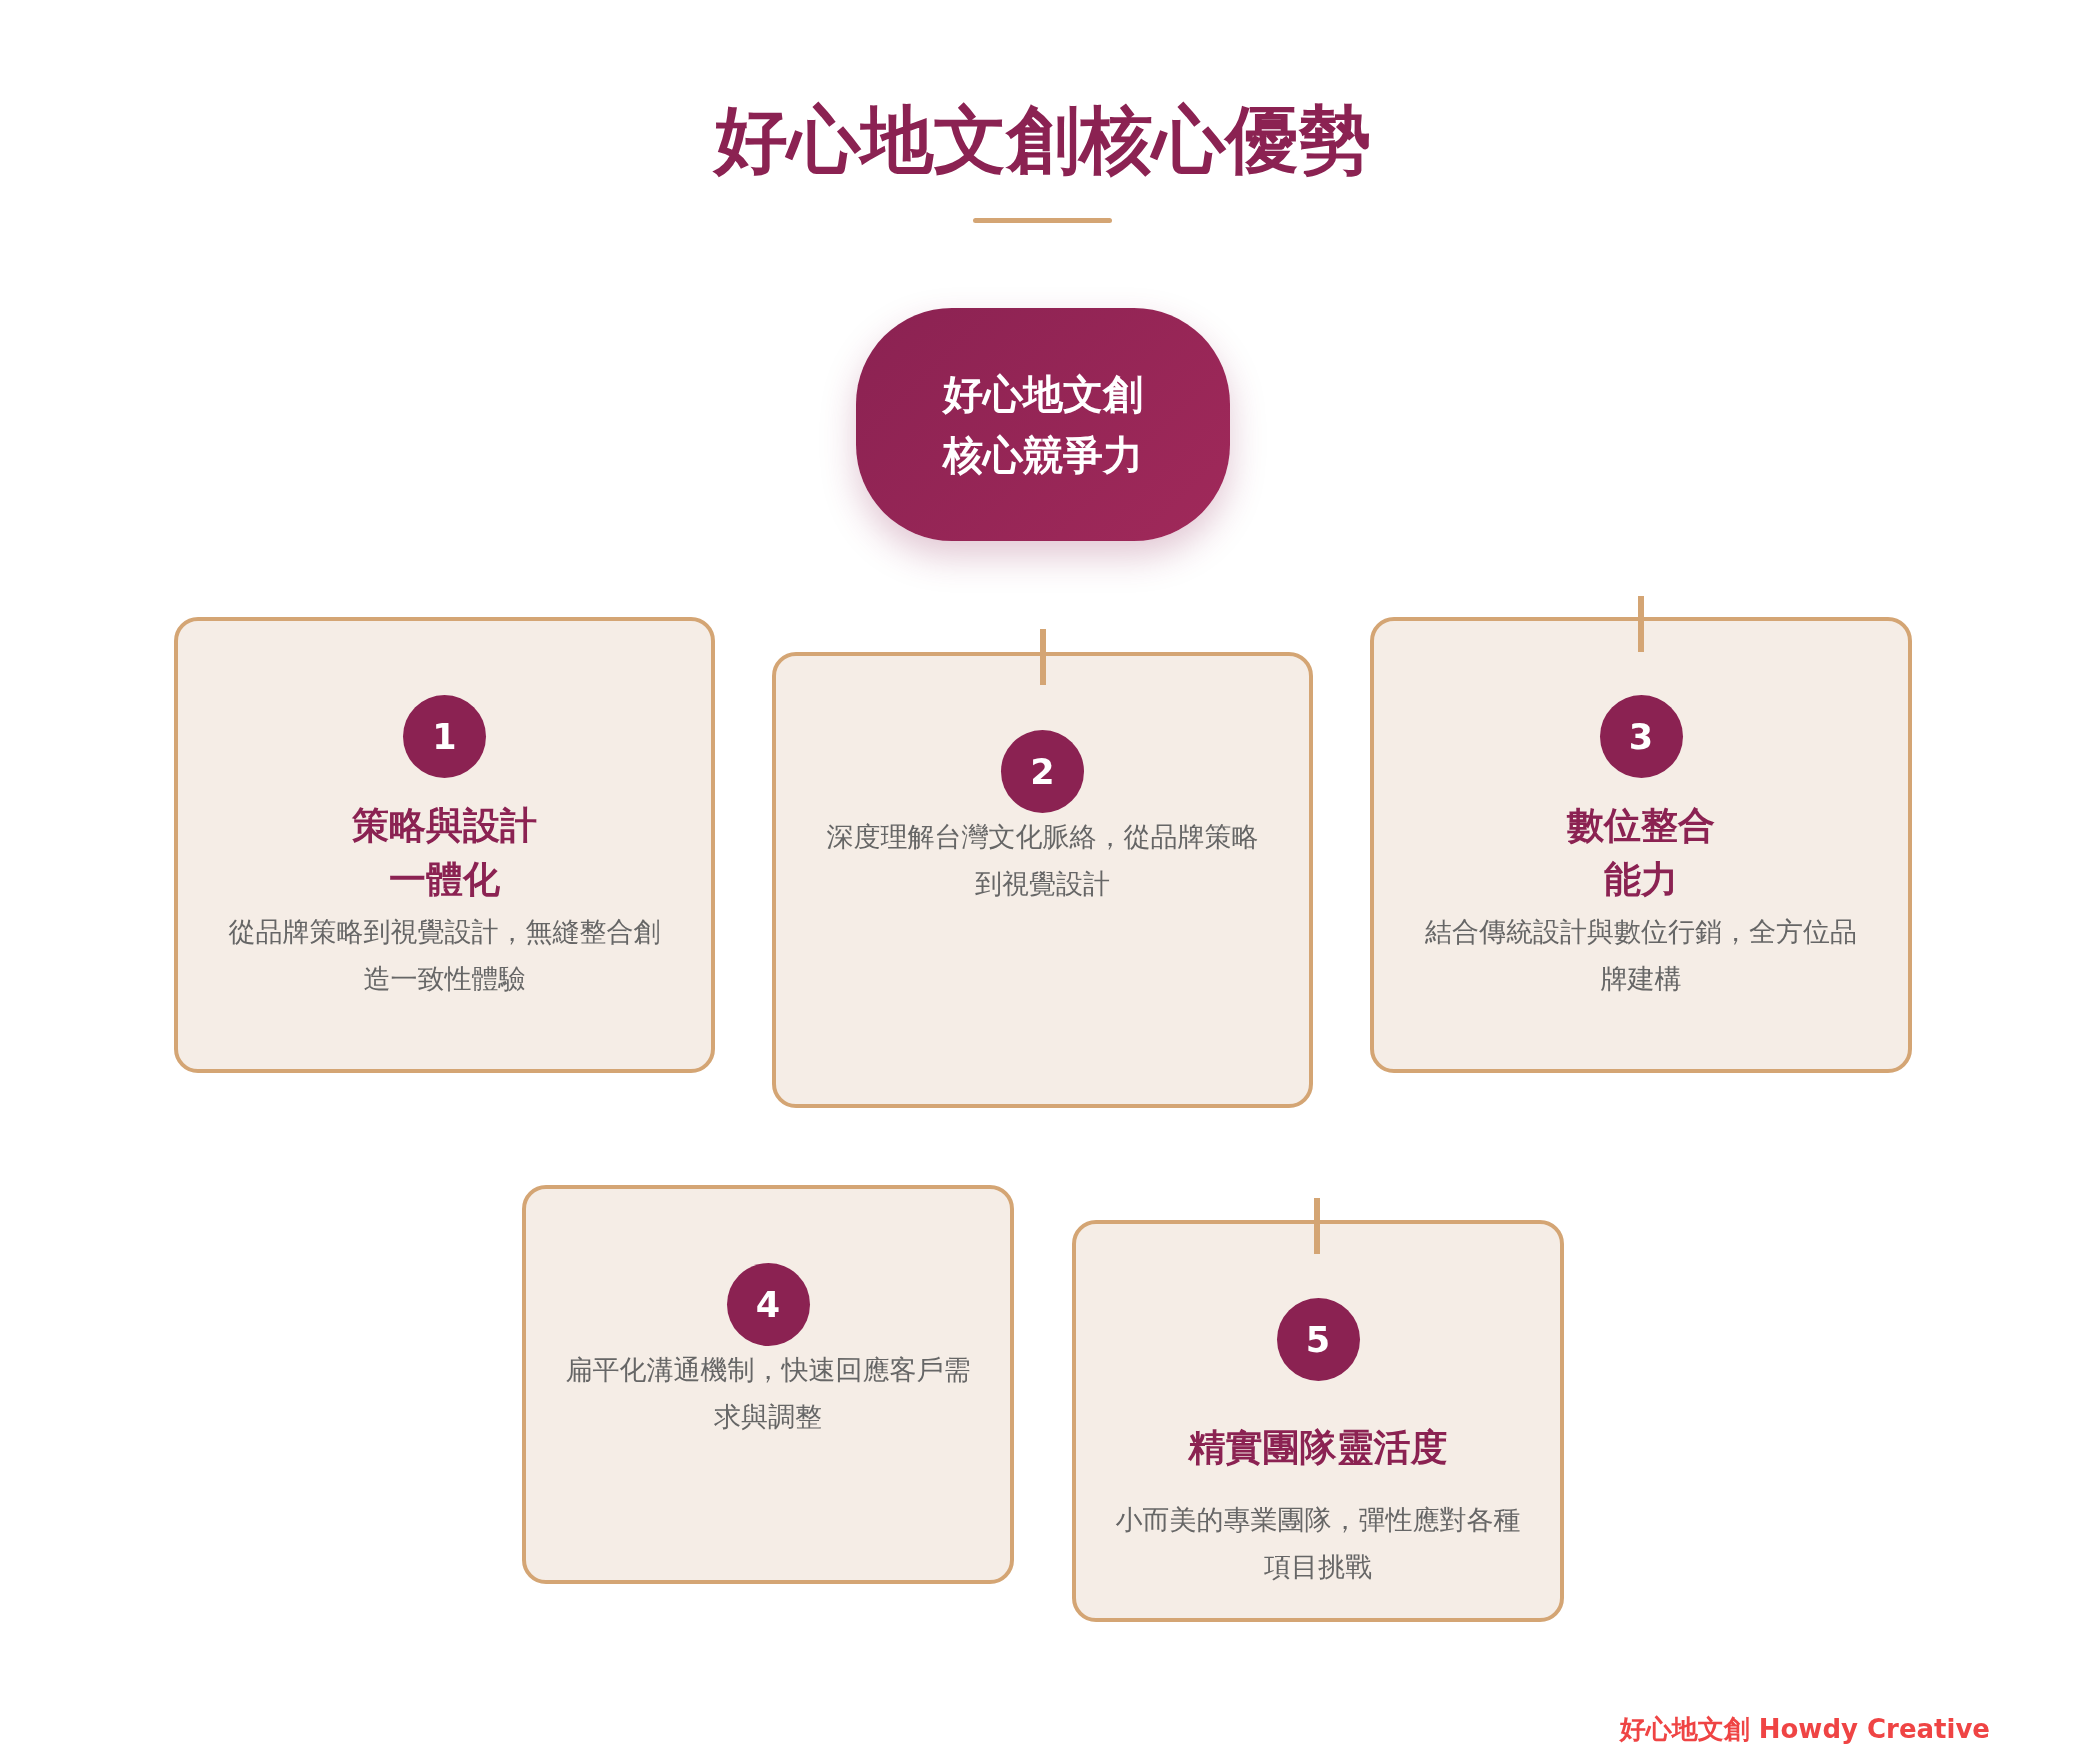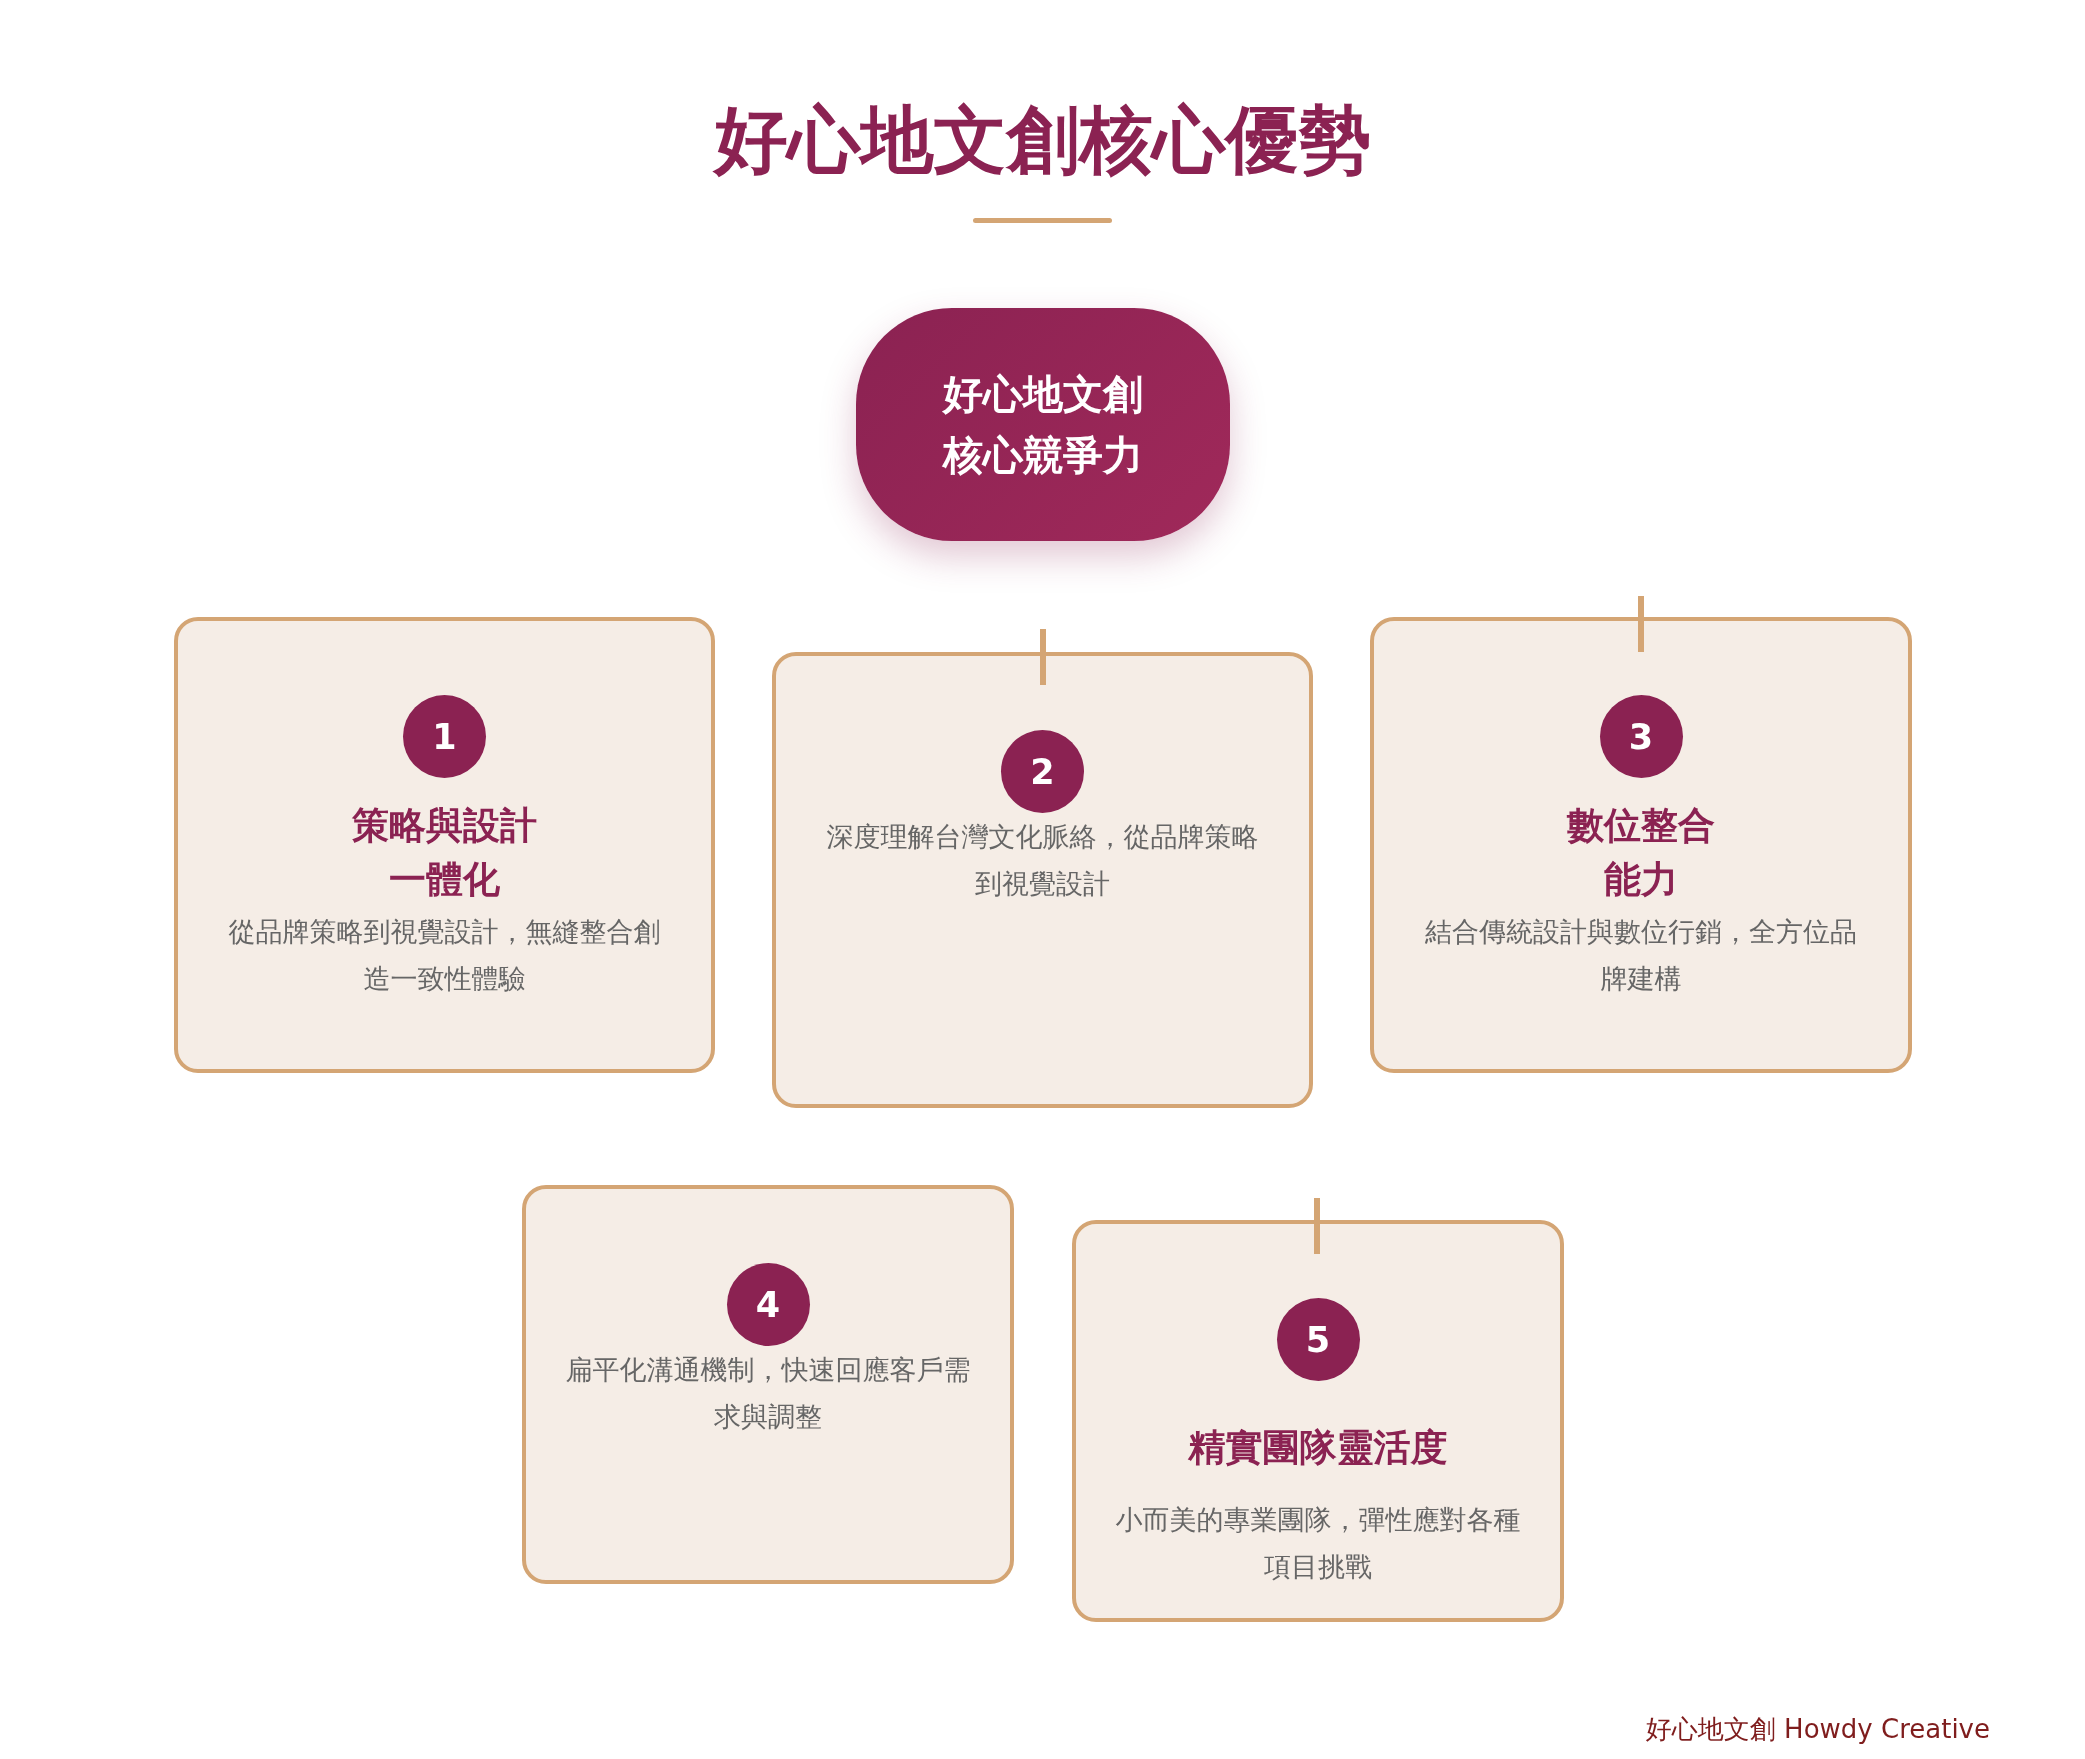--- a/index.html
+++ b/index.html
@@ -16,21 +16,21 @@
   .core span { color:#ffffff; font-size:40px; font-weight:bold; line-height:61px; display:block; text-align:center; }
   .card { position:absolute; box-sizing:border-box; background:#F5EDE6; border:4.3px solid #D4A574;
           border-radius:24px; display:flex; flex-direction:column; align-items:center; padding-top:74px; }
   .connector { position:absolute; width:5.2px; height:56px; background:#D4A574; margin-left:-2.6px; z-index:2; }
   .num { width:83px; height:83px; border-radius:50%; background:#8B2252; color:#fff;
          font-size:35px; font-weight:bold; display:flex; align-items:center; justify-content:center; }
   .ctitle { margin-top:19px; min-height:111px; display:flex; flex-direction:column; justify-content:center;
             align-items:center; color:#8B2252; font-weight:bold; font-size:37px; line-height:54px; text-align:center; }
   .short .ctitle { min-height:96px; }
   .cdesc { width:452px; color:#666666; font-size:27px; line-height:47px; text-align:center; }
-  .footer { position:absolute; right:96px; top:1712px; font-size:26px; color:#7f1d1d; line-height:35px; }
+  .footer { position:absolute; right:96px; top:1712px; font-size:26px; color:#ef4444; line-height:35px;font-weight:bold; }
 </style>
 </head>
 <body>
 
 <div class="title">好心地文創核心優勢</div>
 <div class="underline"></div>
 
 <div class="core">
   <span>好心地文創</span>
   <span>核心競爭力</span>

